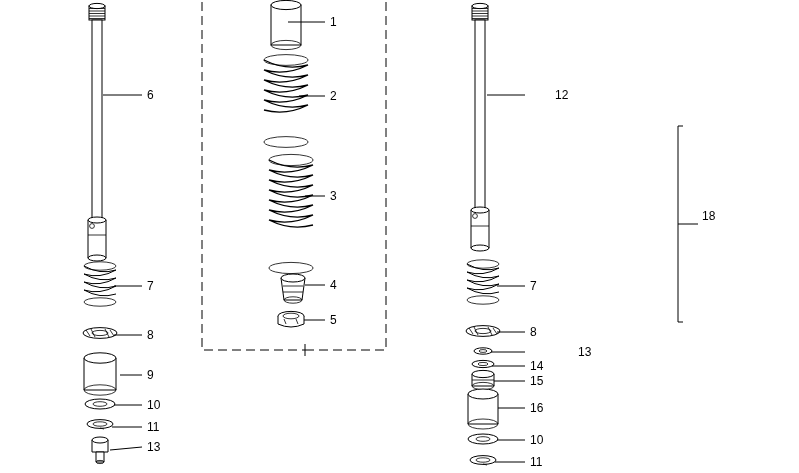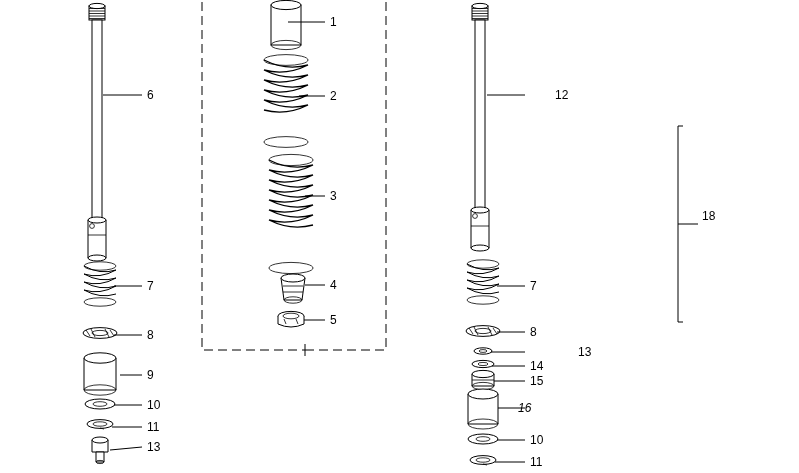--- a/index.html
+++ b/index.html
@@ -255,19 +255,19 @@
   <div class="label" style="left:147px; top:399px;">10</div>
   <div class="label" style="left:147px; top:421px;">11</div>
   <div class="label" style="left:147px; top:441px;">13</div>
 
   <div class="label" style="left:530px; top:89px;margin-left:25px;">12</div>
   <div class="label" style="left:530px; top:280px;">7</div>
   <div class="label" style="left:530px; top:326px;">8</div>
   <div class="label" style="left:530px; top:346px;margin-left:48px;">13</div>
   <div class="label" style="left:530px; top:360px;text-align:right;">14</div>
   <div class="label" style="left:530px; top:375px;">15</div>
-  <div class="label" style="left:518px; top:402px;font-style:italic;">16</div>
+  <div class="label" style="left:530px; top:402px;">16</div>
   <div class="label" style="left:530px; top:434px;">10</div>
   <div class="label" style="left:530px; top:456px;">11</div>
 
   <div class="label" style="left:702px; top:210px;">18</div>
 
 </div>
 
 </body></html>

